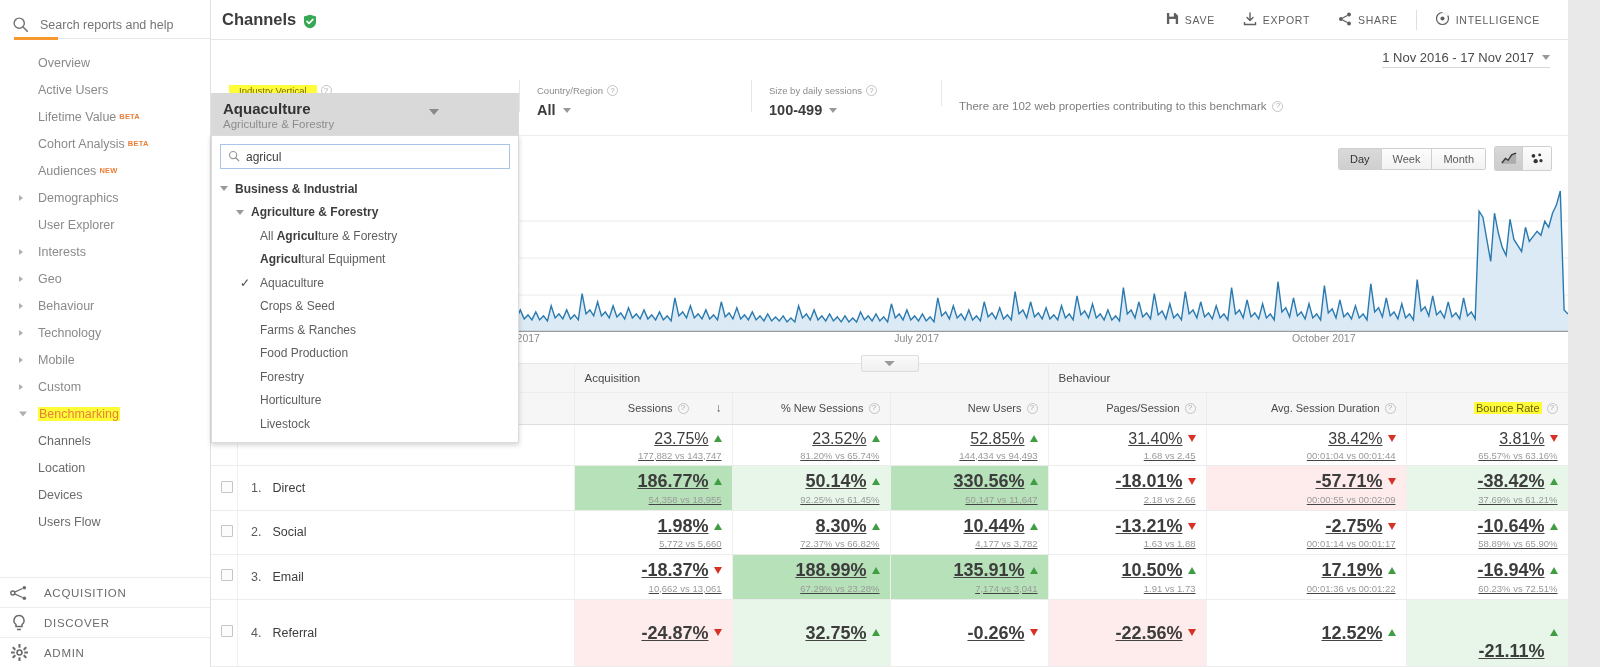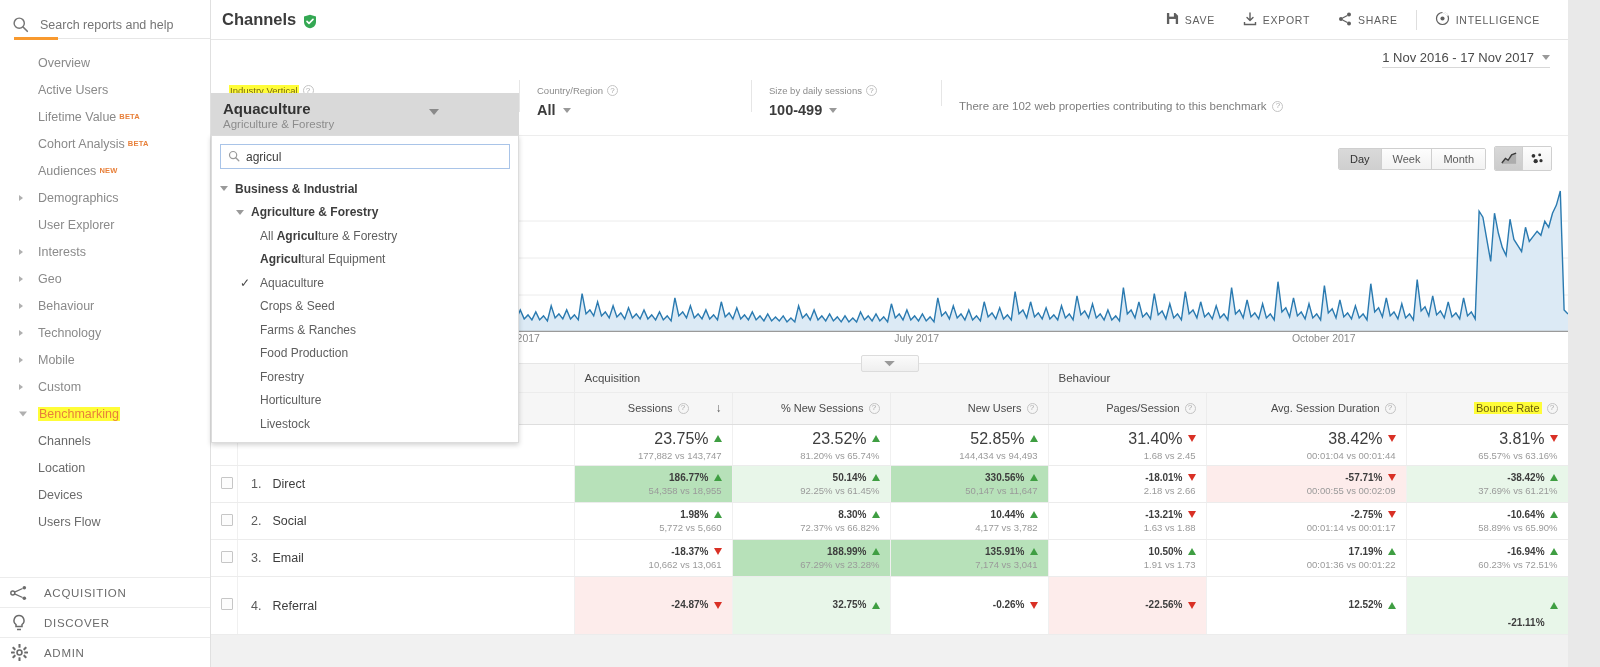--- a/index.html
+++ b/index.html
@@ -88,21 +88,21 @@
   
   .filters {
     background: #fff; height: 58px; display: flex; align-items: flex-start;
     position: relative; border-bottom: 1px solid #ededed;
   }
   .fcell { padding: 7px 0 0 18px; position: relative; }
   .fcell.bordered::before {
     content:""; position:absolute; left:0; top:2px; bottom:6px; width:1px; background:#e6e6e6;
   }
   .flabel { font-size: 9.5px; color: #8c8c8c; display: flex; align-items: center; gap: 4px; }
-  .flabel.hl .ftxt { background: #fffd38; color: #7a6a10; padding: 0 1px; }
+  .flabel.hl .ftxt { background: #fffd38; color: #7a6a10; padding: 0 10px; }
   .fvalue {
     font-size: 14.5px; color: #3c3c3c; font-weight: bold; margin-top: 6px;
     display: flex; align-items: center; gap: 7px; cursor: pointer;
   }
   .caret { width:0;height:0;border-left:4px solid transparent;border-right:4px solid transparent;border-top:5px solid #999; }
   .qmark {
     display:inline-flex;align-items:center;justify-content:center;
     width:11px;height:11px;border:1px solid #c4c4c4;border-radius:50%;
     font-size:8px;color:#a9a9a9;line-height:1;
   }
@@ -153,22 +153,22 @@
   .hdrinner.hl .htxt { background: #fffd38; color: #6b5d0c; padding: 0 2px; }
   .sortarrow { font-size: 12px; color: #5b5b5b; margin-left: 22px; }
   .chk {
     width: 12px; height: 12px; border: 1px solid #c6c6c6; background: #fcfcfc;
     display: inline-block; border-radius: 1px; cursor: pointer;
   }
   .datarow td {
     border-bottom: 1px solid #ececec; border-right: 1px solid #f0f0f0;
     height: 37px; padding: 4px 10px; vertical-align: middle; font-size: 12px;
   }
-  .cell { text-align: right; line-height: 1.25; }
-  .cell .big { font-size: 10px; color: #3d3d3d; display:flex; align-items:center; justify-content:flex-end; gap:5px; }
+  .cell { text-align: right; line-height: 1.25; text-decoration: underline; }
+  .cell .big { font-size: 18px; color: #3d3d3d; display:flex; align-items:center; justify-content:flex-end; gap:5px; }
   .cell.summary .big { font-size: 16px; font-weight: normal; }
   .cell .sub { font-size: 9.5px; color: #9a9a9a; margin-top: 1px; }
   .datarow.bold .big { font-weight: bold; }
   .tri-up { width:0;height:0;border-left:4.5px solid transparent;border-right:4.5px solid transparent;border-bottom:7px solid #3f9e42; }
   .tri-dn { width:0;height:0;border-left:4.5px solid transparent;border-right:4.5px solid transparent;border-top:7px solid #d93025; }
   .chan { font-size: 12.5px; color: #3d3d3d; display: flex; align-items: center; gap: 11px; }
   .chan .idx { color: #5b5b5b; width: 14px; text-align: right; }
 
   
   .dd-anchor {

